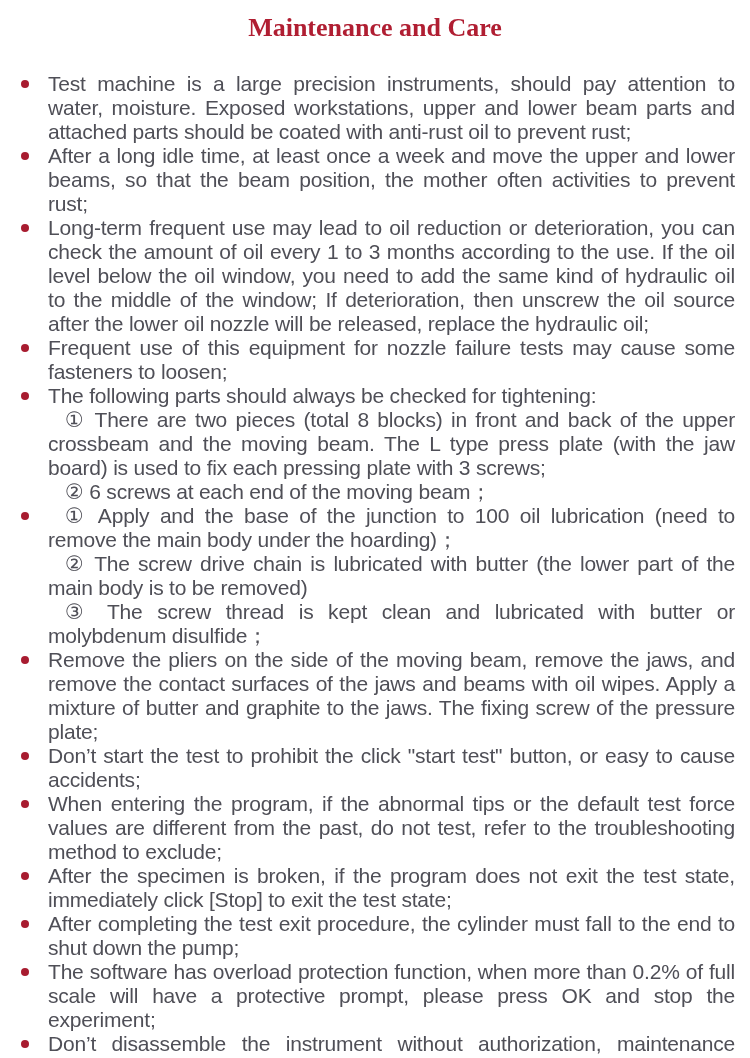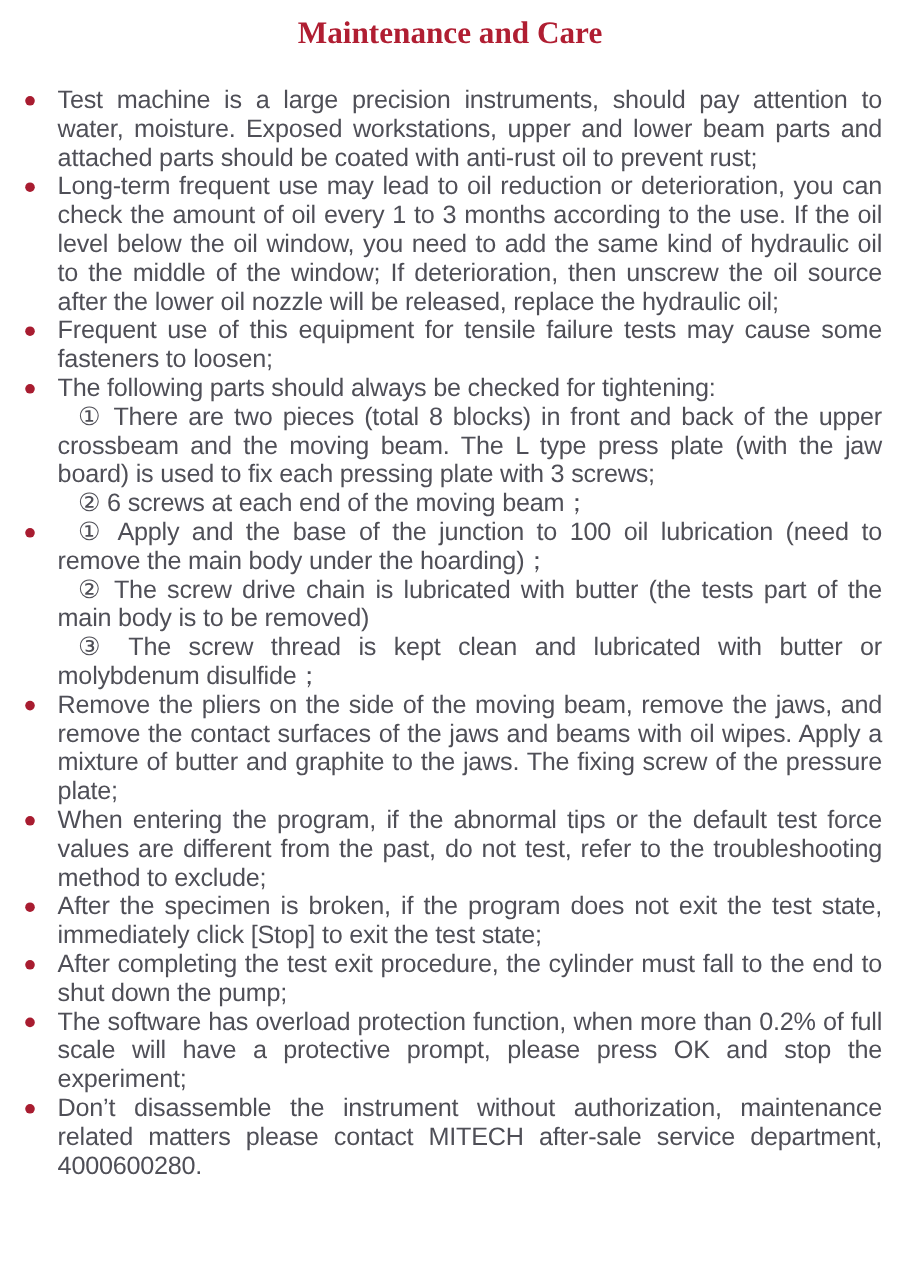--- a/index.html
+++ b/index.html
@@ -62,41 +62,49 @@
 
 <main class="page">
   <h1 class="doc-title">Maintenance and Care</h1>
   <ul class="maint-list">
       <li>
         <span class="dot"></span>
         <p class="main">Test machine is a large precision instruments, should pay attention to water, moisture. Exposed workstations, upper and lower beam parts and attached parts should be coated with anti-rust oil to prevent rust;</p>
       </li>
       <li>
         <span class="dot"></span>
+        <p class="main">After a long idle time, at least once a week and move the upper and lower beams, so that the beam position, the mother often activities to prevent rust;</p>
+      </li>
+      <li>
+        <span class="dot"></span>
         <p class="main">Long-term frequent use may lead to oil reduction or deterioration, you can check the amount of oil every 1 to 3 months according to the use. If the oil level below the oil window, you need to add the same kind of hydraulic oil to the middle of the window; If deterioration, then unscrew the oil source after the lower oil nozzle will be released, replace the hydraulic oil;</p>
       </li>
       <li>
         <span class="dot"></span>
-        <p class="main">Frequent use of this equipment for tensile failure tests may cause some fasteners to loosen;</p>
+        <p class="main">Frequent use of this equipment for nozzle failure tests may cause some fasteners to loosen;</p>
       </li>
       <li>
         <span class="dot"></span>
         <p class="main">The following parts should always be checked for tightening:</p>
         <p class="sub">① There are two pieces (total 8 blocks) in front and back of the upper crossbeam and the moving beam. The L type press plate (with the jaw board) is used to fix each pressing plate with 3 screws;</p>
         <p class="sub">② 6 screws at each end of the moving beam；</p>
       </li>
       <li>
         <span class="dot"></span>
         <p class="sub">① Apply and the base of the junction to 100 oil lubrication (need to remove the main body under the hoarding)；</p>
-        <p class="sub">② The screw drive chain is lubricated with butter (the tests part of the main body is to be removed)</p>
+        <p class="sub">② The screw drive chain is lubricated with butter (the lower part of the main body is to be removed)</p>
         <p class="sub">③ The screw thread is kept clean and lubricated with butter or molybdenum disulfide；</p>
       </li>
       <li>
         <span class="dot"></span>
         <p class="main">Remove the pliers on the side of the moving beam, remove the jaws, and remove the contact surfaces of the jaws and beams with oil wipes. Apply a mixture of butter and graphite to the jaws. The fixing screw of the pressure plate;</p>
+      </li>
+      <li>
+        <span class="dot"></span>
+        <p class="main">Don’t start the test to prohibit the click "start test" button, or easy to cause accidents;</p>
       </li>
       <li>
         <span class="dot"></span>
         <p class="main">When entering the program, if the abnormal tips or the default test force values are different from the past, do not test, refer to the troubleshooting method to exclude;</p>
       </li>
       <li>
         <span class="dot"></span>
         <p class="main">After the specimen is broken, if the program does not exit the test state, immediately click [Stop] to exit the test state;</p>
       </li>
       <li>

